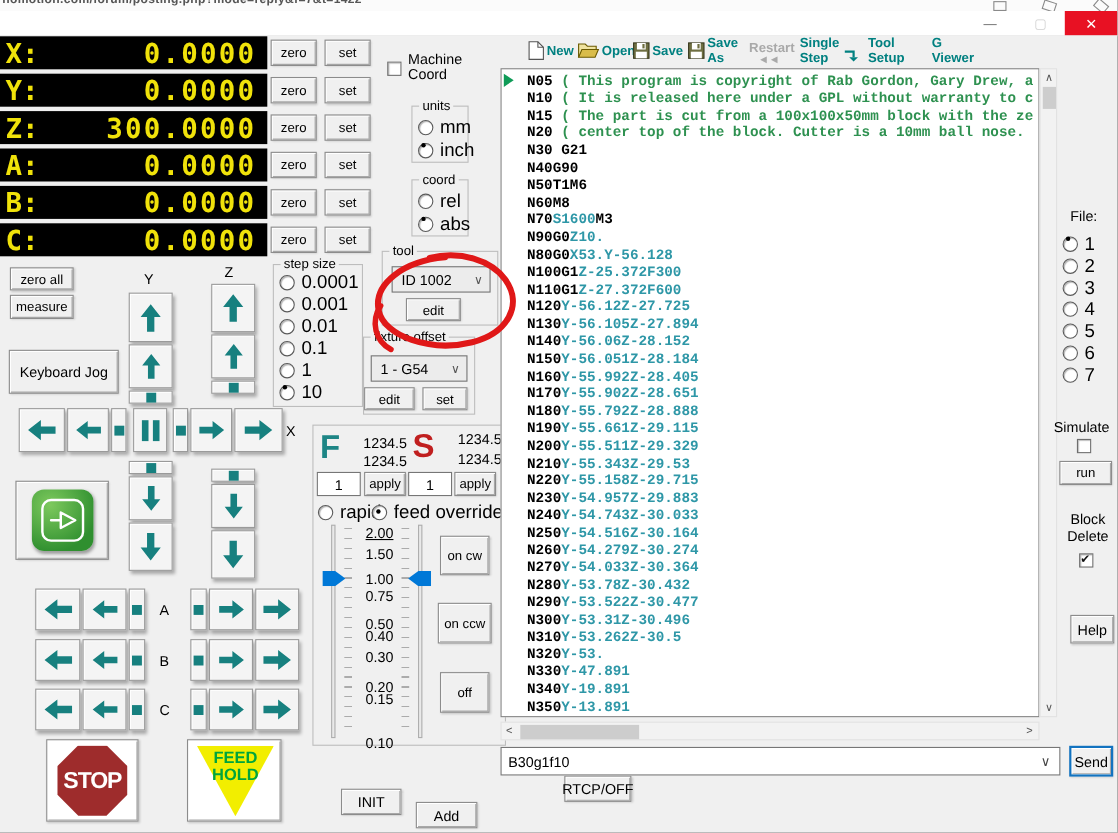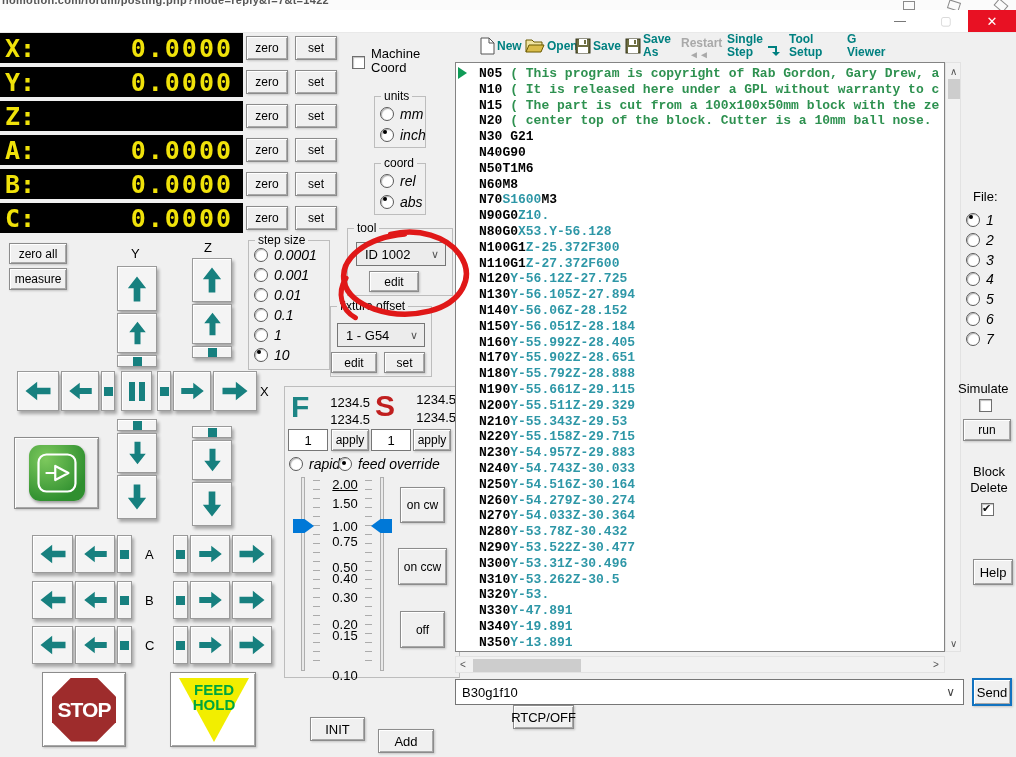--- a/index.html
+++ b/index.html
@@ -23,21 +23,21 @@
   .jogbtn{position:absolute;background:#f4f4f4;border:1px solid #9a9a9a;box-shadow:inset 1px 1px 0 #ffffff,2px 3px 3px rgba(0,0,0,.3);
        display:flex;align-items:center;justify-content:center;box-sizing:border-box;}
   .stub{width:9px;height:9px;background:var(--teal-arrow);}
   
   .grp{position:absolute;border:1px solid #bdbdbd;box-sizing:border-box;}
   .glabel{position:absolute;top:-8px;left:6px;background:#f0f0f0;padding:0 3px;font-size:12px;line-height:14px;white-space:nowrap;}
   
   .radrow{position:absolute;display:flex;align-items:center;}
   .radio{width:12px;height:12px;border-radius:50%;background:#fff;border:1px solid #5a5a5a;box-shadow:inset 1px 1px 1px #b5b5b5;position:relative;flex:none;}
   .radio.sel::after{content:"";position:absolute;left:3px;top:3px;width:4px;height:4px;border-radius:50%;background:#000;}
-  .rlabel{font-size:14px;margin-left:6px;white-space:nowrap;font-style:italic;}
+  .rlabel{font-size:17px;margin-left:6px;white-space:nowrap;}
   .cb{position:absolute;width:13px;height:13px;background:#fff;border:1px solid #6e6e6e;box-shadow:inset 1px 1px 1px #c0c0c0;box-sizing:border-box;}
   .cb.checked::after{content:"\2714";position:absolute;left:0px;top:-2px;font-size:11px;color:#111;}
   .lbl{position:absolute;font-size:13px;white-space:nowrap;}
   
   .tbl{position:absolute;font-size:12px;font-weight:bold;color:var(--toolbar-teal);line-height:13px;white-space:pre-line;}
   .tbl.disabled{color:#a9a9a9;}
   
   #gcode{position:absolute;left:455px;top:62px;width:490px;height:590px;background:#fff;border:1px solid #848484;overflow:hidden;
          font-family:"Liberation Mono",monospace;font-weight:700;font-size:13px;line-height:15.8px;padding:3px 0 0 23px;box-sizing:border-box;white-space:pre;}
   .gk{color:#000;}.gc{color:var(--gcode-comment);}.gv{color:var(--gcode-value);}
@@ -90,20 +90,21 @@
       <div class="btn" style="left: 246px; top: 36px; width: 42px; height: 24px;">zero</div>
       <div class="btn" style="left: 295px; top: 36px; width: 42px; height: 24px;">set</div>
       <div class="dro" style="top: 67px;">
         <div style="position: static;">Y:</div>
         <div style="position: static; letter-spacing: 2px;">0.0000</div>
       </div>
       <div class="btn" style="left: 246px; top: 70px; width: 42px; height: 24px;">zero</div>
       <div class="btn" style="left: 295px; top: 70px; width: 42px; height: 24px;">set</div>
       <div class="dro" style="top: 101px;">
         <div style="position: static;">Z:</div>
+        <div style="position: static; letter-spacing: 2px;">300.0000</div>
       </div>
       <div class="btn" style="left: 246px; top: 104px; width: 42px; height: 24px;">zero</div>
       <div class="btn" style="left: 295px; top: 104px; width: 42px; height: 24px;">set</div>
       <div class="dro" style="top: 135px;">
         <div style="position: static;">A:</div>
         <div style="position: static; letter-spacing: 2px;">0.0000</div>
       </div>
       <div class="btn" style="left: 246px; top: 138px; width: 42px; height: 24px;">zero</div>
       <div class="btn" style="left: 295px; top: 138px; width: 42px; height: 24px;">set</div>
       <div class="dro" style="top: 169px;">
@@ -194,20 +195,21 @@
         <div class="rlabel" style="position: static;">1</div>
       </div>
       <div class="radrow" style="left: 254px; top: 347px;">
         <div class="radio sel" style="position: static;"></div>
         <div class="rlabel" style="position: static;">10</div>
       </div>
     </div>
 
   <div class="btn" style="left:9px;top:243px;width:58px;height:21px;">zero all</div>
   <div class="btn" style="left:9px;top:268px;width:58px;height:22px;">measure</div>
+  <div class="btn" style="left:8px;top:318px;width:100px;height:40px;font-size:13px;">Keyboard Jog</div>
 
   <div class="lbl" style="left:131px;top:246px;">Y</div>
   <div class="lbl" style="left:204px;top:240px;">Z</div>
   <div class="lbl" style="left:260px;top:384px;">X</div>
   <div class="lbl" style="left:145px;top:547px;">A</div>
   <div class="lbl" style="left:145px;top:593px;">B</div>
   <div class="lbl" style="left:145px;top:638px;">C</div>
 
   <div class="jogbtn" style="left:117px;top:266px;width:40px;height:45px;">
       <svg width="32" height="20" viewBox="0 0 32 24" style="transform:rotate(270deg);">

